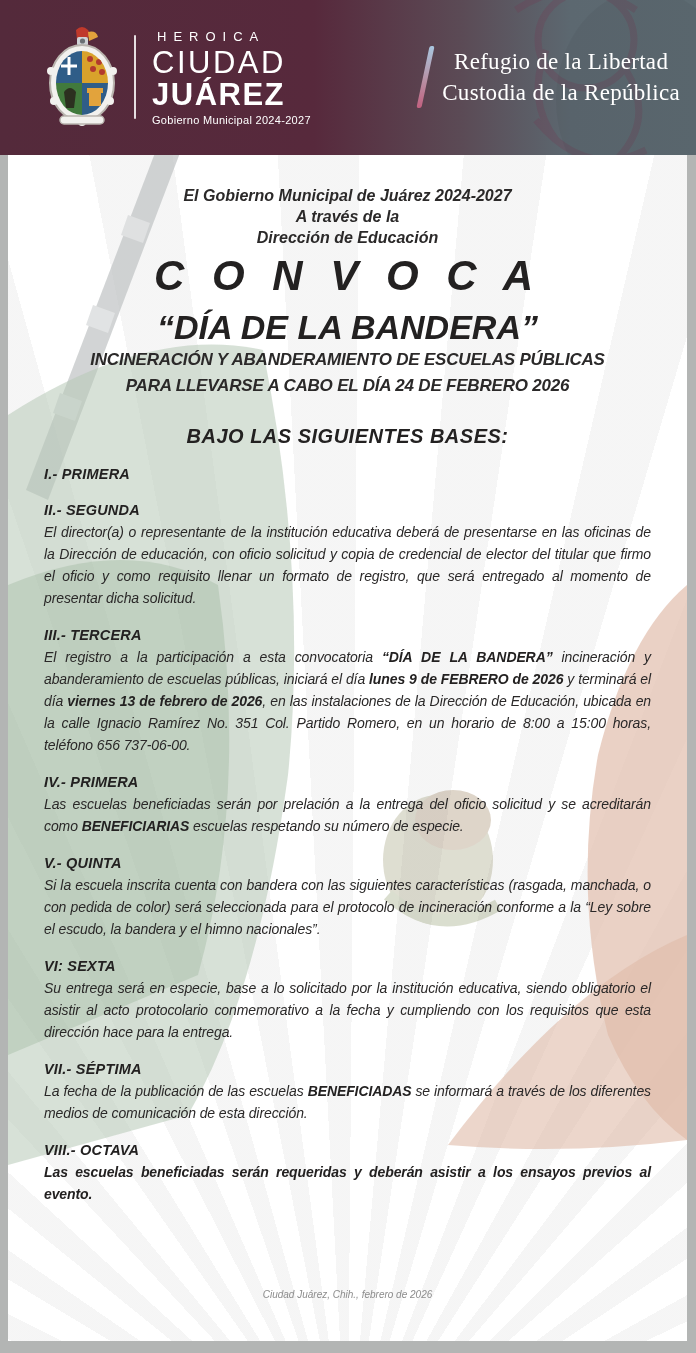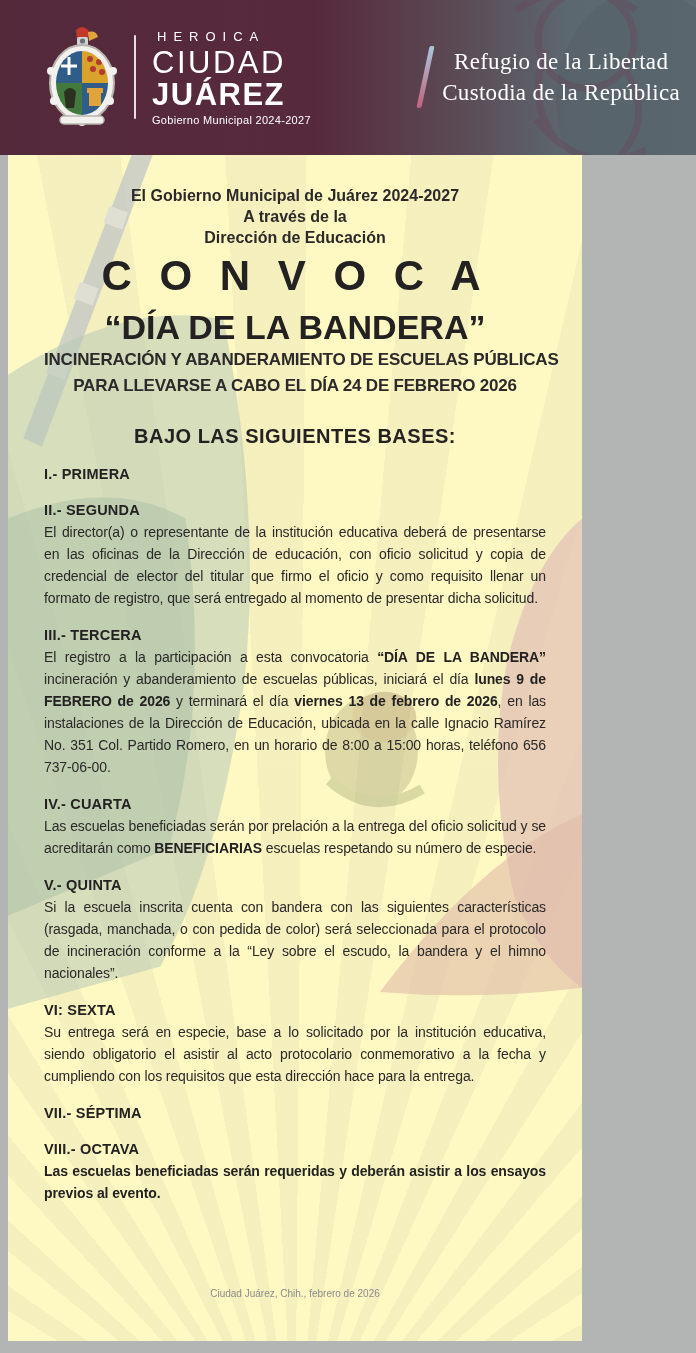--- a/index.html
+++ b/index.html
@@ -87,23 +87,24 @@
     font-size: 23px;
     line-height: 31px;
     text-align: center;
     letter-spacing: 0.3px;
   }
 
   
   .poster {
     position: absolute;
     left: 8px; top: 155px;
-    width: 574px; height: 1186px;
-    background: #fef9c3;
+    width: 679px; height: 1186px;
+    background: #ffffff;
     overflow: hidden;
+    font-style: italic;
   }
   .poster-rays {
     position: absolute; inset: 0;
     background: repeating-conic-gradient(from -115deg at 50% 112%,
       rgba(120,120,120,0.07) 0deg 3.5deg,
       rgba(255,255,255,0) 3.5deg 8deg);
   }
   .poster-flag { position: absolute; inset: 0; }
   .poster-content {
     position: relative;
@@ -291,36 +292,37 @@
     <div class="section-heading">II.- SEGUNDA</div>
     <p class="section-body"><span>El director(a) o representante de la institución educativa deberá de presentarse en las oficinas de la Dirección de educación, con oficio solicitud y copia de credencial de elector del titular que firmo el oficio y como requisito llenar un formato de registro, que será entregado al momento de presentar dicha solicitud.</span></p>
   </section>
 
   <section class="section">
     <div class="section-heading">III.- TERCERA</div>
     <p class="section-body"><span>El registro a la participación a esta convocatoria </span><b>“DÍA DE LA BANDERA”</b><span> incineración y abanderamiento de escuelas públicas, iniciará el día </span><b>lunes 9 de FEBRERO de 2026</b><span> y terminará el día </span><b>viernes 13 de febrero de 2026</b><span>, en las instalaciones de la Dirección de Educación, ubicada en la calle Ignacio Ramírez No. 351 Col. Partido Romero, en un horario de 8:00 a 15:00 horas, teléfono 656 737-06-00.</span></p>
   </section>
 
   <section class="section">
-    <div class="section-heading">IV.- CUARTA</div>
+    <div class="section-heading">IV.- PRIMERA</div>
     <p class="section-body"><span>Las escuelas beneficiadas serán por prelación a la entrega del oficio solicitud y se acreditarán como </span><b>BENEFICIARIAS</b><span> escuelas respetando su número de especie.</span></p>
   </section>
 
   <section class="section">
     <div class="section-heading">V.- QUINTA</div>
     <p class="section-body"><span>Si la escuela inscrita cuenta con bandera con las siguientes características (rasgada, manchada, o con pedida de color) será seleccionada para el protocolo de incineración conforme a la “Ley sobre el escudo, la bandera y el himno nacionales”.</span></p>
   </section>
 
   <section class="section">
     <div class="section-heading">VI: SEXTA</div>
     <p class="section-body"><span>Su entrega será en especie, base a lo solicitado por la institución educativa, siendo obligatorio el asistir al acto protocolario conmemorativo a la fecha y cumpliendo con los requisitos que esta dirección hace para la entrega.</span></p>
   </section>
 
   <section class="section">
     <div class="section-heading">VII.- SÉPTIMA</div>
+    <p class="section-body"><span>La fecha de la publicación de las escuelas </span><b>BENEFICIADAS</b><span> se informará a través de los diferentes medios de comunicación de esta dirección.</span></p>
   </section>
 
   <section class="section">
     <div class="section-heading">VIII.- OCTAVA</div>
     <p class="section-body bold"><span>Las escuelas beneficiadas serán requeridas y deberán asistir a los ensayos previos al evento.</span></p>
   </section>
 </div>
 
       <div class="dateline">Ciudad Juárez, Chih., febrero de 2026</div>
     </div>

